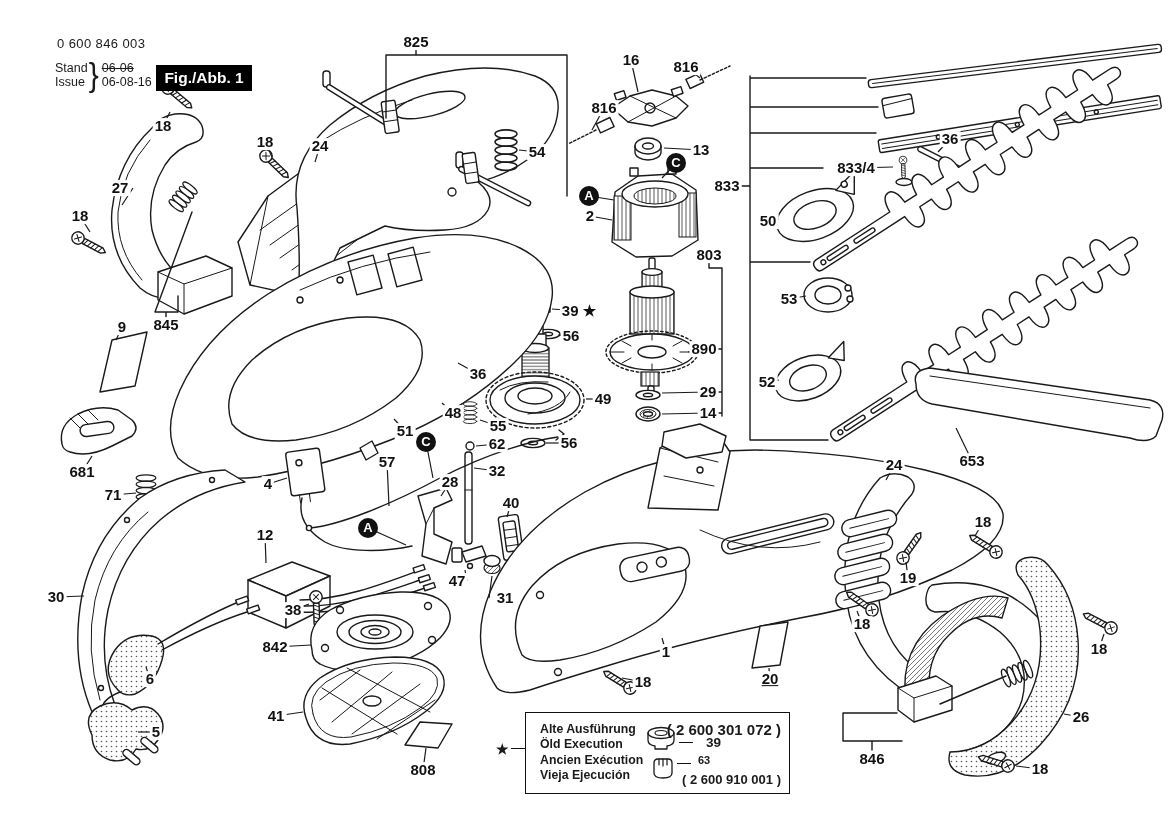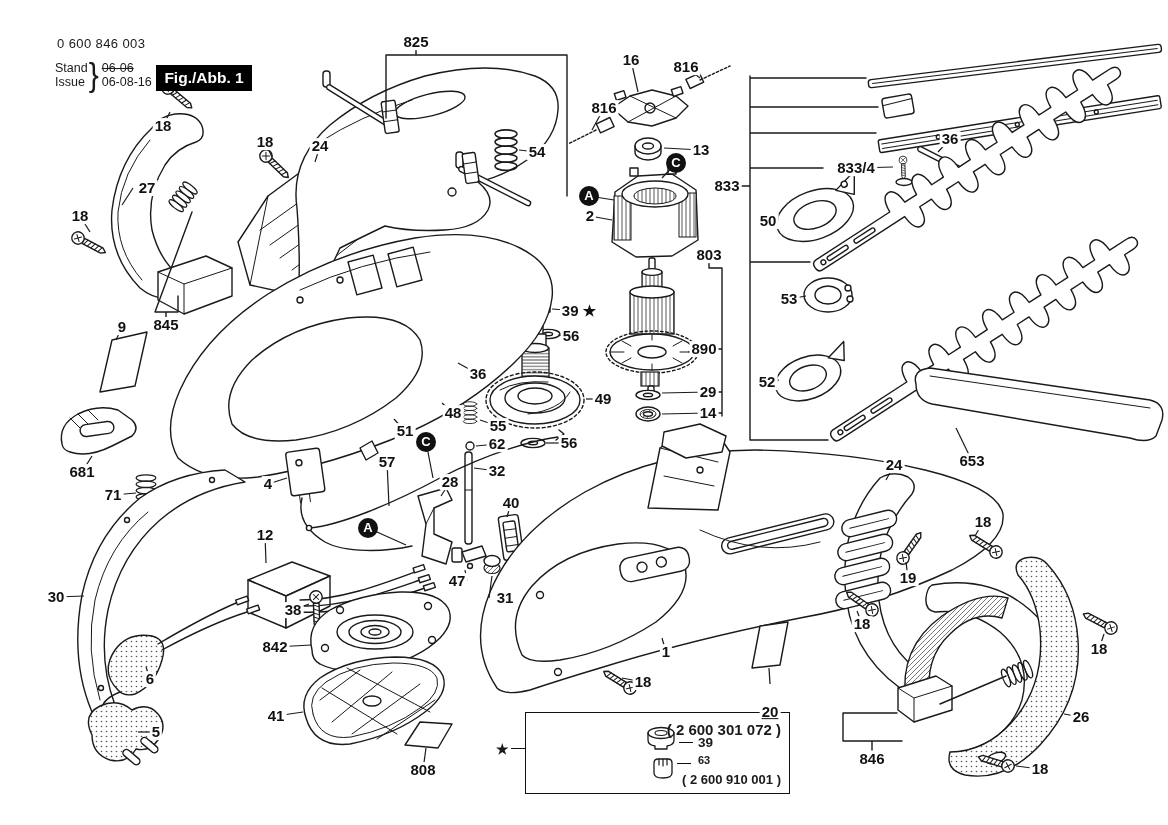--- a/index.html
+++ b/index.html
@@ -20,21 +20,21 @@
   .hdr-rev .brace{font-size:30px;font-weight:300;margin:0 3px 0 1px;transform:scaleY(1.1);}
   .hdr-rev .vals div{line-height:14px;}
   .struck{text-decoration:line-through;}
   .figbox{position:absolute;left:156px;top:65px;width:96px;height:26px;background:#000;color:#fff;
           display:flex;align-items:center;justify-content:center;font-weight:bold;font-size:15.5px;}
   .footer-notes{position:absolute;left:198px;top:744px;font-size:12.5px;line-height:14.4px;}
   .legend{position:absolute;left:525px;top:712px;width:263px;height:80px;border:1.6px solid #111;background:#fff;}
   .legend .ll{position:absolute;left:14px;top:9px;font-size:12.3px;font-weight:bold;line-height:15.4px;}
   .legend .pn1{position:absolute;right:8px;top:8px;font-size:15px;font-weight:bold;}
   .legend .pn2{position:absolute;right:8px;bottom:6px;font-size:13px;font-weight:bold;}
-  .legend .it39{position:absolute;left:172px;top:22px;font-size:13.5px;font-weight:bold;}
+  .legend .it39{position:absolute;left:180px;top:22px;font-size:13.5px;font-weight:bold;}
   .legend .it63{position:absolute;left:172px;top:41px;font-size:11px;font-weight:bold;}
   .legend .dash{position:absolute;width:14px;border-top:1.6px solid #111;}
   .legend svg{position:absolute;}
   .legend-star{position:absolute;left:496px;top:741px;font-size:14px;font-weight:bold;z-index:5;}
   .legend-star-dash{position:absolute;left:511px;top:748px;width:14px;border-top:1.6px solid #111;z-index:5;}
 </style>
 </head>
 <body>
 
 <div class="stage">
@@ -546,21 +546,21 @@
 <div style="position:absolute;inset:0;">
       <div class="callout" style="left: 416px; top: 42px;">825</div>
       <div class="callout" style="left: 631px; top: 60px;">16</div>
       <div class="callout" style="left: 686px; top: 67px;">816</div>
       <div class="callout" style="left: 604px; top: 108px;">816</div>
       <div class="callout" style="left: 701px; top: 150px;">13</div>
       <div class="callout" style="left: 537px; top: 152px;">54</div>
       <div class="callout" style="left: 163px; top: 126px;">18</div>
       <div class="callout" style="left: 320px; top: 146px;">24</div>
       <div class="callout" style="left: 265px; top: 142px;">18</div>
-      <div class="callout" style="left: 147px; top: 188px;">27</div>
+      <div class="callout" style="left: 120px; top: 188px;">27</div>
       <div class="callout" style="left: 80px; top: 216px;">18</div>
       <div class="callout" style="left: 950px; top: 139px;">36</div>
       <div class="callout" style="left: 856px; top: 168px;">833/4</div>
       <div class="callout" style="left: 727px; top: 186px;">833</div>
       <div class="callout badge" style="left: 589px; top: 196px;">A</div>
       <div class="callout badge" style="left: 676px; top: 163px;">C</div>
       <div class="callout" style="left: 590px; top: 216px;">2</div>
       <div class="callout" style="left: 709px; top: 255px;">803</div>
       <div class="callout" style="left: 768px; top: 221px;">50</div>
       <div class="callout" style="left: 122px; top: 327px;">9</div>
@@ -593,36 +593,42 @@
       <div class="callout" style="left: 505px; top: 598px;">31</div>
       <div class="callout" style="left: 293px; top: 610px;">38</div>
       <div class="callout" style="left: 275px; top: 647px;">842</div>
       <div class="callout" style="left: 56px; top: 597px;">30</div>
       <div class="callout" style="left: 150px; top: 679px;">6</div>
       <div class="callout" style="left: 156px; top: 732px;">5</div>
       <div class="callout" style="left: 276px; top: 716px;">41</div>
       <div class="callout" style="left: 423px; top: 770px;">808</div>
       <div class="callout" style="left: 666px; top: 652px;">1</div>
       <div class="callout" style="left: 643px; top: 682px;">18</div>
-      <div class="callout" style="left: 770px; top: 712px; text-decoration: underline;">20</div>
+      <div class="callout" style="left: 770px; top: 679px; text-decoration: underline;">20</div>
       <div class="callout" style="left: 894px; top: 465px;">24</div>
       <div class="callout" style="left: 972px; top: 461px;">653</div>
       <div class="callout" style="left: 983px; top: 522px;">18</div>
       <div class="callout" style="left: 908px; top: 578px;">19</div>
       <div class="callout" style="left: 862px; top: 624px;">18</div>
       <div class="callout" style="left: 1081px; top: 717px;">26</div>
       <div class="callout" style="left: 1099px; top: 649px;">18</div>
       <div class="callout" style="left: 1040px; top: 769px;">18</div>
       <div class="callout" style="left: 872px; top: 759px;">846</div>
     </div>
 
 
 <span class="legend-star">★</span>
 <span class="legend-star-dash"></span>
 <div class="legend">
+  <div class="ll">
+    <div>Alte Ausführung</div>
+    <div>Öld Execution</div>
+    <div>Ancien Exécution</div>
+    <div>Vieja Ejecución</div>
+  </div>
   <svg width="34" height="26" style="left:118px;top:12px;">
     <ellipse cx="17" cy="8" rx="13" ry="5.5" class="ln" style="stroke-width:1.3"></ellipse>
     <ellipse cx="17" cy="8" rx="6" ry="2.5" class="ln" style="stroke-width:1.1"></ellipse>
     <path class="st" style="stroke-width:1.3" d="M4,8 V15 Q4,20 11,21 L11,24 H23 L23,21 Q30,20 30,15 V8"></path>
   </svg>
   <svg width="26" height="26" style="left:124px;top:42px;">
     <path class="ln" style="stroke-width:1.3" d="M4,8 Q4,4 8,4 L18,4 Q22,4 22,8 L22,18 Q22,23 13,23 Q4,23 4,18 Z"></path>
     <path class="st" style="stroke-width:1.2" d="M9,4 V10 M13,4 V11 M17,4 V10"></path>
   </svg>
   <div class="dash" style="left:153px;top:29px;"></div>

